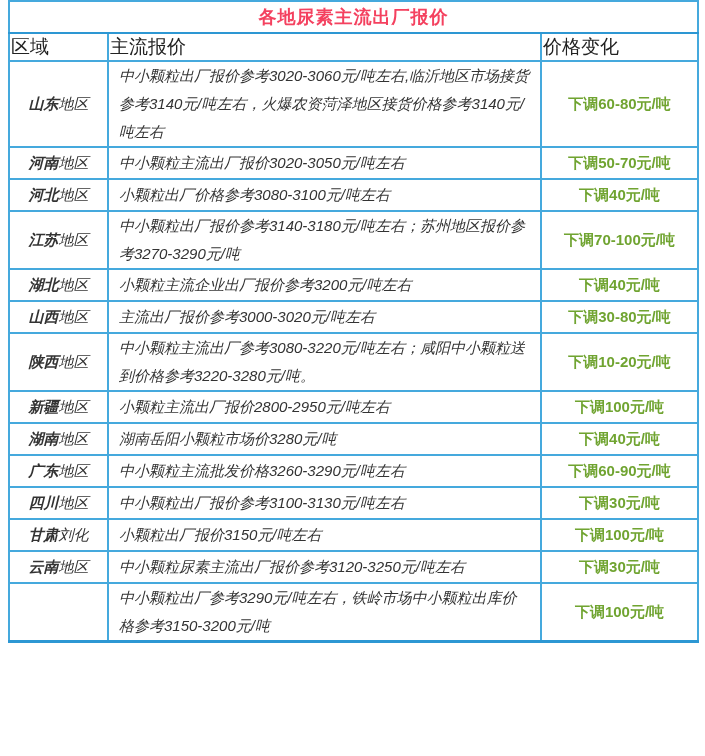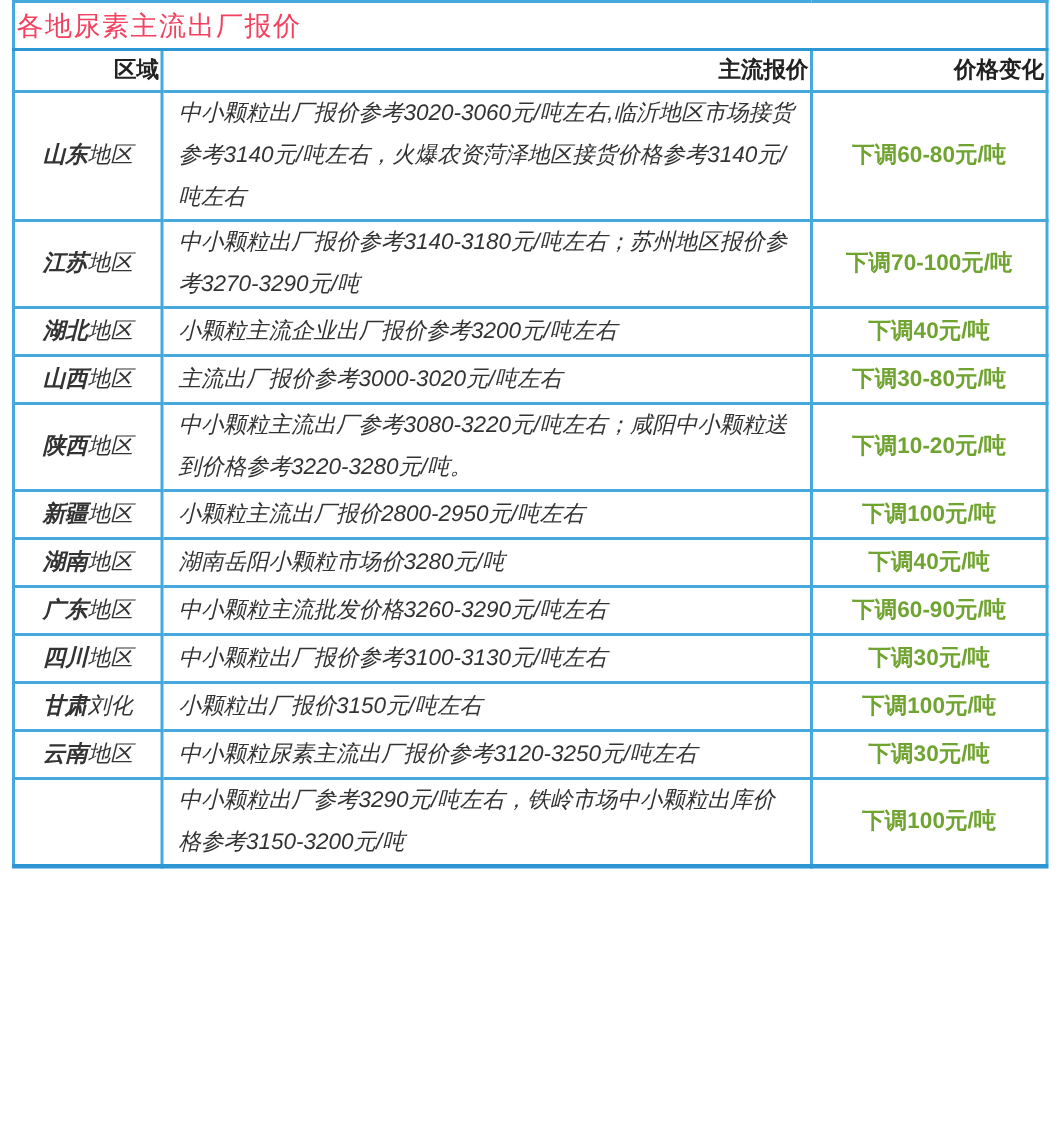--- a/index.html
+++ b/index.html
@@ -16,33 +16,33 @@
     width:689px;
     border-collapse:collapse;
     table-layout:fixed;
     border:2px solid var(--border-color);
     border-bottom:3px solid var(--strong-border);
   }
   th,td{border:2px solid var(--border-color);box-sizing:border-box;}
   th.title-cell{
     height:28px;
     font-size:18px;
-    font-weight:normal;
+    font-weight:bold;
     color:var(--title-color);
-    text-align:left;
+    text-align:center;
     letter-spacing:1px;
     border-bottom:2px solid var(--strong-border);
     line-height:28px;
   }
   tr.head-row th{
     height:24px;
-    font-size:15px;
-    font-weight:bold;
+    font-size:19px;
+    font-weight:normal;
     color:#222222;
-    text-align:right;
+    text-align:left;
     line-height:24px;
   }
   td{
     font-size:15px;
     color:var(--text-color);
     line-height:28px;
     vertical-align:middle;
     height:26px;
   }
   td.region{text-align:center;white-space:nowrap;font-style:italic;}
@@ -69,20 +69,30 @@
         <th>区域</th>
         <th>主流报价</th>
         <th>价格变化</th>
       </tr>
     </thead>
     <tbody>
         <tr>
           <td class="region"><span class="rb">山东</span><span>地区</span></td>
           <td class="quote">中小颗粒出厂报价参考3020-3060元/吨左右,临沂地区市场接货参考3140元/吨左右，火爆农资菏泽地区接货价格参考3140元/吨左右</td>
           <td class="change down">下调60-80元/吨</td>
+        </tr>
+        <tr>
+          <td class="region"><span class="rb">河南</span><span>地区</span></td>
+          <td class="quote">中小颗粒主流出厂报价3020-3050元/吨左右</td>
+          <td class="change down">下调50-70元/吨</td>
+        </tr>
+        <tr>
+          <td class="region"><span class="rb">河北</span><span>地区</span></td>
+          <td class="quote">小颗粒出厂价格参考3080-3100元/吨左右</td>
+          <td class="change down">下调40元/吨</td>
         </tr>
         <tr>
           <td class="region"><span class="rb">江苏</span><span>地区</span></td>
           <td class="quote">中小颗粒出厂报价参考3140-3180元/吨左右；苏州地区报价参考3270-3290元/吨</td>
           <td class="change down">下调70-100元/吨</td>
         </tr>
         <tr>
           <td class="region"><span class="rb">湖北</span><span>地区</span></td>
           <td class="quote">小颗粒主流企业出厂报价参考3200元/吨左右</td>
           <td class="change down">下调40元/吨</td>

